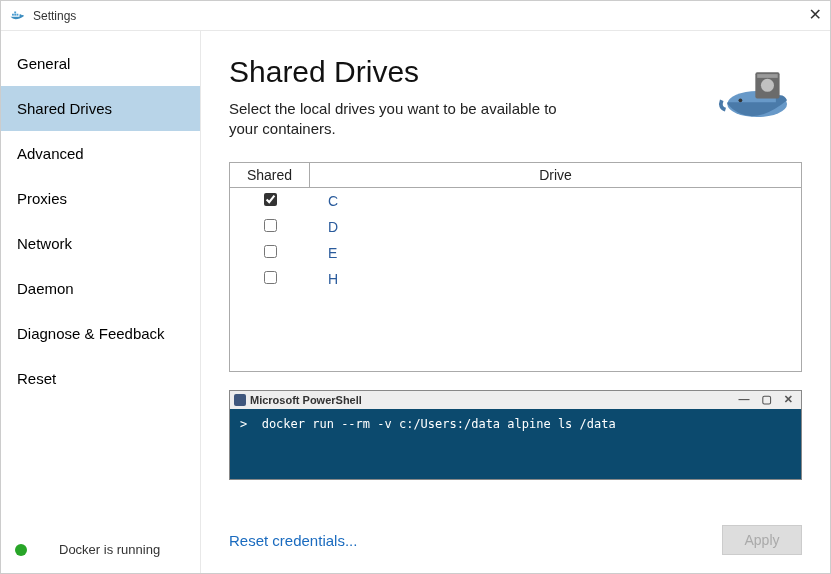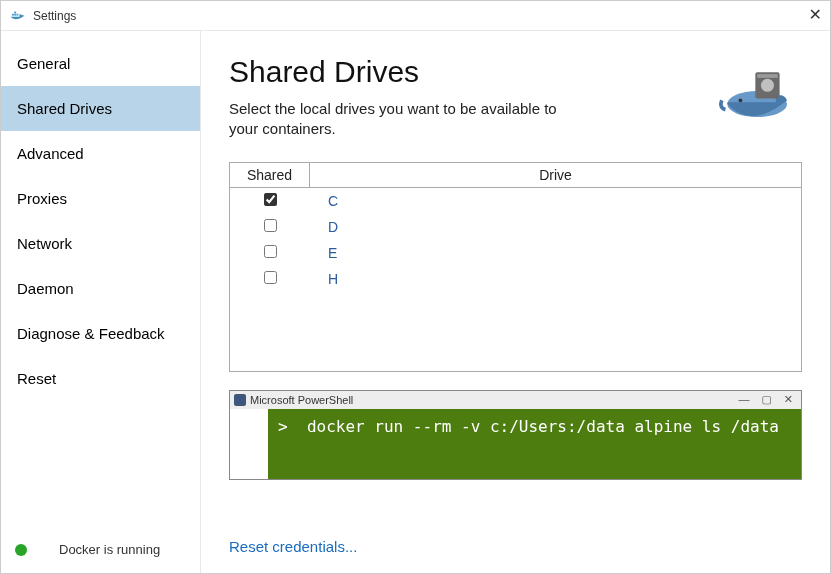--- a/index.html
+++ b/index.html
@@ -22,24 +22,24 @@
 .whale-large { width: 84px; height: 70px; flex-shrink: 0; margin-left: 8px; }
 .drive-table { border: 1px solid #aaa; margin-top: 22px; height: 210px; overflow: hidden; }
 .drive-head { display: flex; border-bottom: 1px solid #aaa; background: #fff; }
 .drive-head .col-shared { width: 80px; text-align: center; padding: 4px 0; border-right: 1px solid #aaa; }
 .drive-head .col-drive { flex: 1; text-align: center; padding: 4px 0; }
 .drive-row { display: flex; align-items: center; height: 26px; }
 .drive-row .cell-shared { width: 80px; text-align: center; }
 .drive-row .cell-shared input { accent-color: #333; }
 .drive-row .cell-drive { padding-left: 18px; color: #2a5b9c; }
 .ps { border: 1px solid #888; margin-top: 18px; }
-.ps-head { background: #eee; display: flex; align-items: center; height: 18px; font-size: 11px; padding: 0 4px; color: #333; }
+.ps-head { background: #eee; display: flex; align-items: center; height: 18px; font-size: 11px; padding: 0 4px; color: #333; font-weight: bold; }
 .ps-head .ps-icon { width: 12px; height: 12px; background: #3f577d; border-radius: 2px; margin-right: 4px; display: inline-block; }
 .ps-ctrls { margin-left: auto; display: flex; gap: 12px; padding-right: 4px; color: #555; font-size: 11px; }
-.ps-body { background: #4d7c0f; color: #fff; font-family: Consolas, monospace; font-size: 16px; padding: 8px 10px; height: 70px; white-space: pre; margin-left: 38px; }
+.ps-body { background: #0c4a6e; color: #fff; font-family: Consolas, monospace; font-size: 12px; padding: 8px 10px; height: 70px; white-space: pre; }
 .footer { margin-top: auto; display: flex; align-items: center; padding-top: 14px; }
 .link { color: #1a6bbf; font-size: 15px; cursor: pointer; }
 .apply { margin-left: auto; background: #ddd; color: #aaa; border: 1px solid #ccc; width: 80px; height: 30px; font-size: 14px; cursor: default; }
 </style>
 </head>
 <body>
 
 <div class="title-bar">
   <span class="whale-small">
     <svg viewBox="0 0 24 18" width="18" height="18">
@@ -120,15 +120,16 @@
           <span>—</span>
           <span>▢</span>
           <span>✕</span>
         </span>
       </div>
       <div class="ps-body">&gt;  docker run --rm -v c:/Users:/data alpine ls /data</div>
     </div>
 
     <div class="footer">
       <span class="link">Reset credentials...</span>
+      <button class="apply" disabled="">Apply</button>
     </div>
   </div>
 </div>
 
 </body></html>

